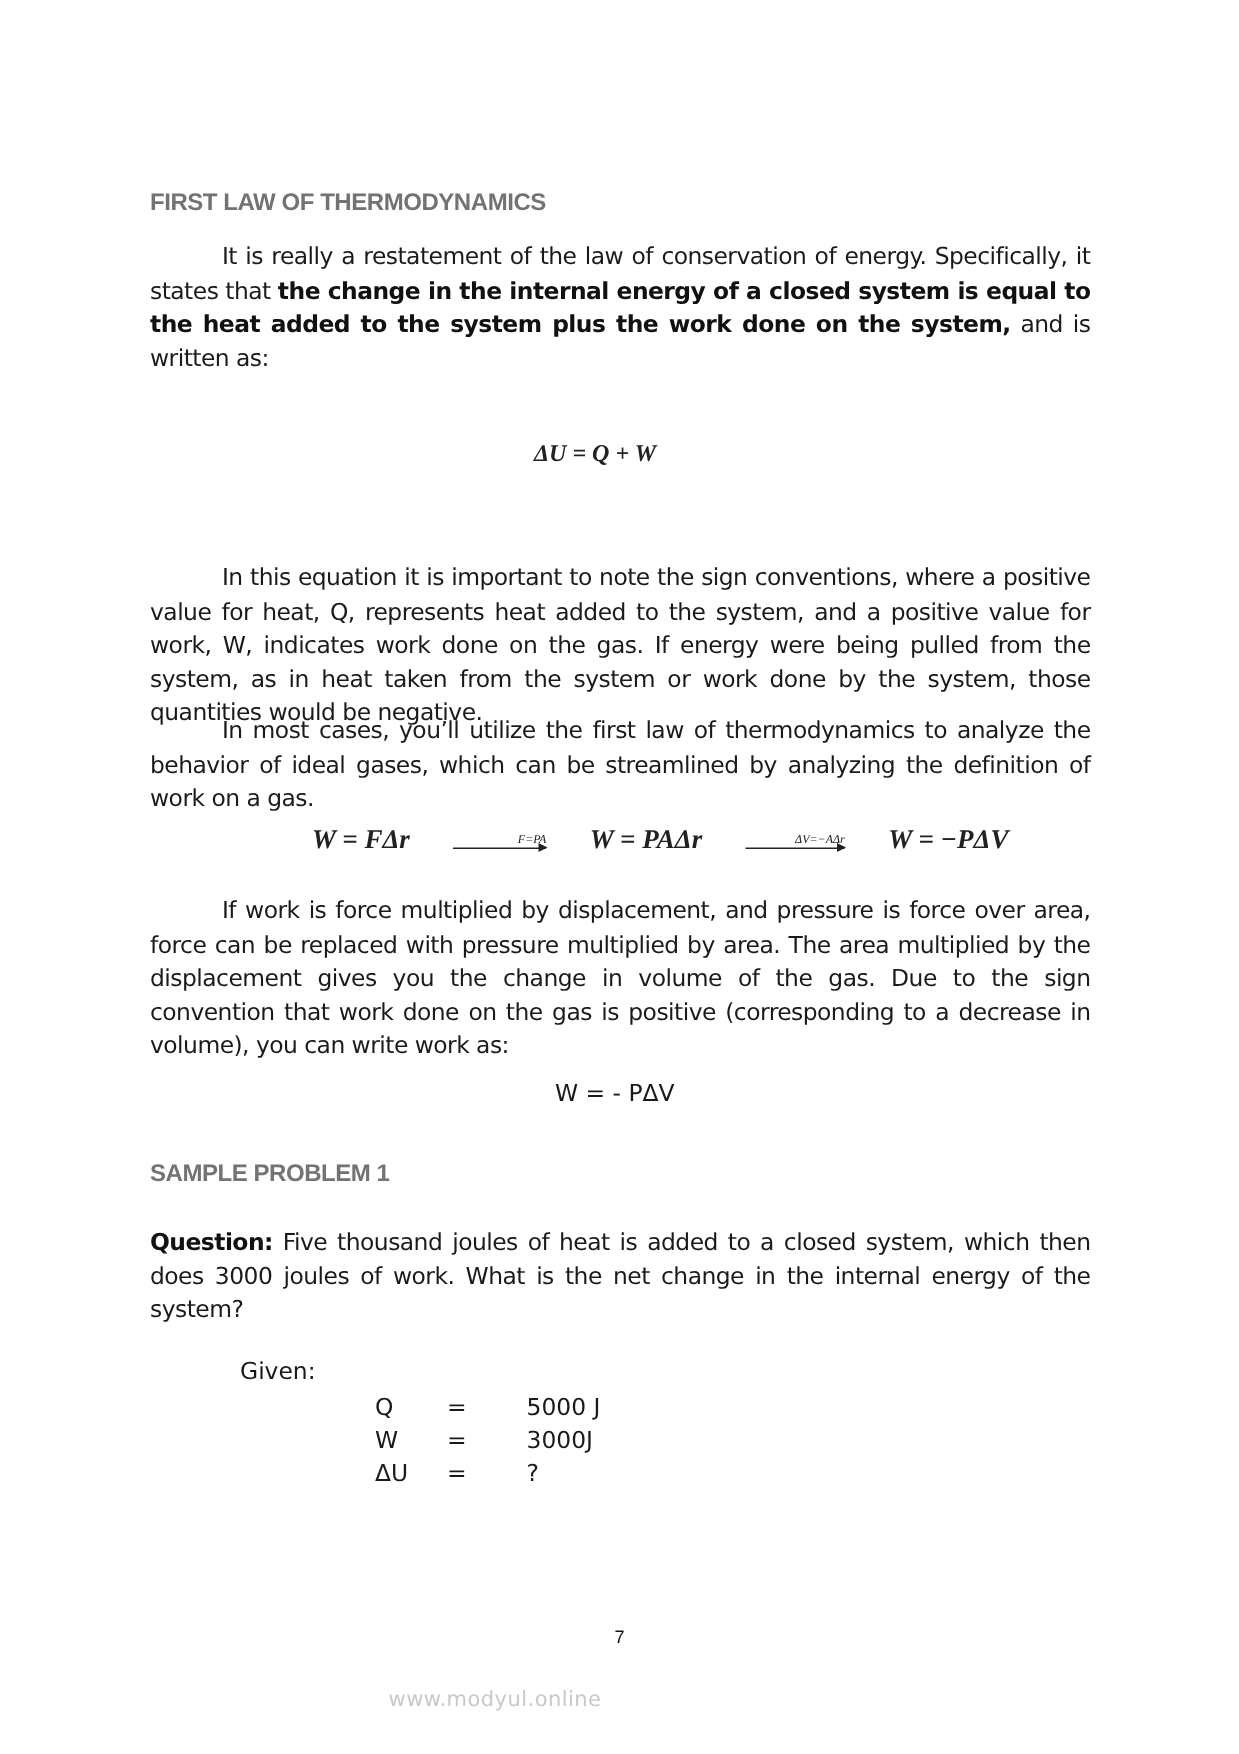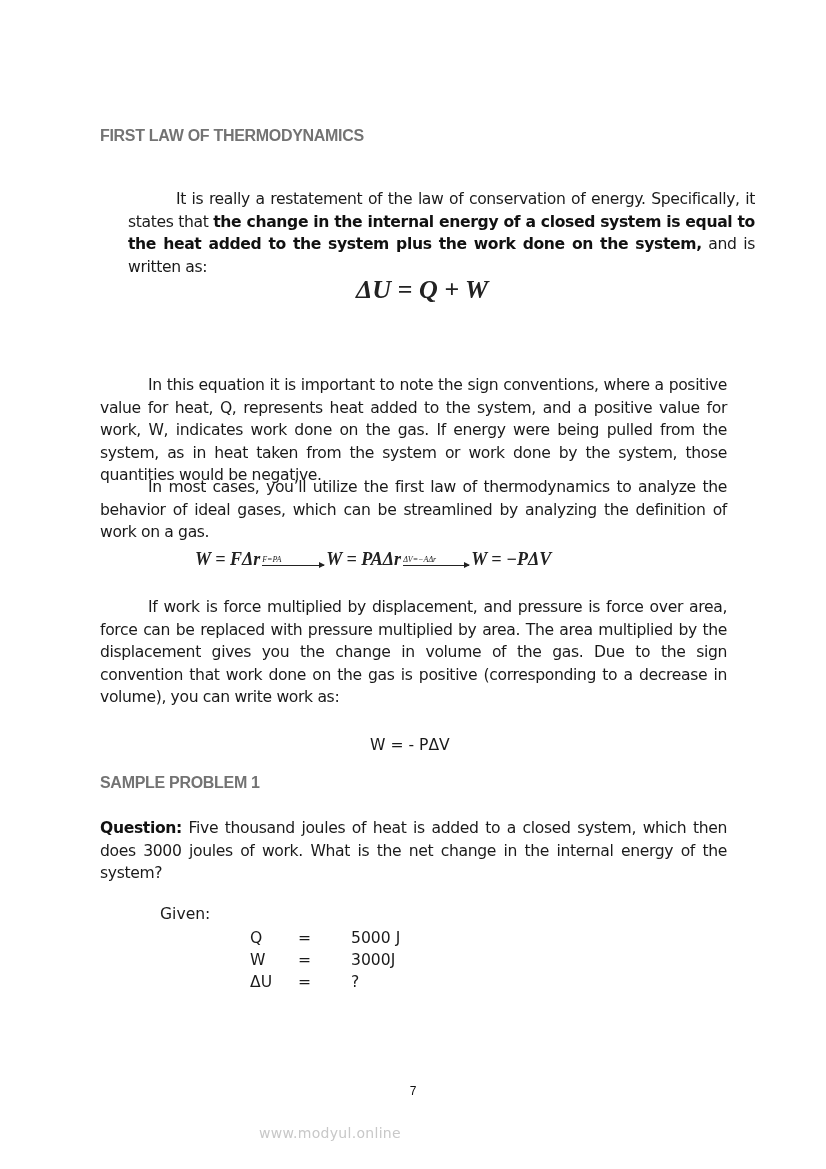--- a/index.html
+++ b/index.html
@@ -49,34 +49,34 @@
     .eq {
       position: absolute;
       font-family: "Liberation Serif", serif;
       font-style: italic;
       font-weight: bold;
       color: #222;
       white-space: nowrap;
     }
     .eq1 {
       left: 256px;
-      top: 275px;
-      font-size: 26px;
+      top: 294px;
+      font-size: 16px;
     }
     .eq2 {
       left: 102px;
       top: 549px;
       font-size: 18px;
       display: flex;
       align-items: flex-end;
     }
     .eq2 .arrow {
       display: inline-flex;
       flex-direction: column;
-      align-items: flex-start;
+      align-items: flex-end;
       margin: 0 2px;
       position: relative;
       top: -4px;
     }
     .eq2 .arrow .lbl {
       font-size: 8px;
       font-weight: normal;
       line-height: 9px;
       margin-bottom: 1px;
     }
@@ -90,21 +90,21 @@
       position: absolute;
       right: -1px;
       top: -3px;
       border-left: 6px solid #222;
       border-top: 3.5px solid transparent;
       border-bottom: 3.5px solid transparent;
     }
     .eq3 {
       position: absolute;
       left: 270px;
-      top: 736px;
+      top: 720px;
       font-family: "DejaVu Sans", sans-serif;
       font-size: 15.6px;
       color: #1a1a1a;
       white-space: nowrap;
     }
     .given-label {
       position: absolute;
       left: 60px;
       top: 905px;
       font-size: 15.6px;
@@ -148,21 +148,21 @@
       letter-spacing: 0.3px;
     }
   </style>
 </head>
 <body>
 
 <div class="page">
 
   <div class="heading" style="top:127px;">FIRST LAW OF THERMODYNAMICS</div>
 
-  <div class="para" style="top:188px;margin-left:28px;"><span>It is really a restatement of the law of conservation of energy. Specifically, it states that </span><b>the change in the internal energy of a closed system is equal to the heat added to the system plus the work done on the system,</b><span> and is written as:</span></div>
+  <div class="para" style="top:160px;"><span>It is really a restatement of the law of conservation of energy. Specifically, it states that </span><b>the change in the internal energy of a closed system is equal to the heat added to the system plus the work done on the system,</b><span> and is written as:</span></div>
 
   <div class="para" style="top:329px;margin-top:45px;">In this equation it is important to note the sign conventions, where a positive value for heat, Q, represents heat added to the system, and a positive value for work, W, indicates work done on the gas. If energy were being pulled from the system, as in heat taken from the system or work done by the system, those quantities would be negative.</div>
 
   <div class="para" style="top:476px;">In most cases, you’ll utilize the first law of thermodynamics to analyze the behavior of ideal gases, which can be streamlined by analyzing the definition of work on a gas.</div>
 
   <div class="para" style="top:596px;">If work is force multiplied by displacement, and pressure is force over area, force can be replaced with pressure multiplied by area. The area multiplied by the displacement gives you the change in volume of the gas. Due to the sign convention that work done on the gas is positive (corresponding to a decrease in volume), you can write work as:</div>
 
   <div class="heading" style="top:774px;">SAMPLE PROBLEM 1</div>
 
   <div class="para noindent" style="top:817px;"><b>Question:</b><span> Five thousand joules of heat is added to a closed system, which then does 3000 joules of work. What is the net change in the internal energy of the system?</span></div>
@@ -182,21 +182,21 @@
   <div class="given-row" style="top:973px;">
     <span class="var">ΔU</span>
     <span class="eqs">=</span>
     <span class="val">?</span>
   </div>
 
 </div>
 
 <div class="eq eq1" style="left:356px;">ΔU = Q + W</div>
 
-<div class="eq eq2" style="left:195px;">
+<div class="eq eq2" style="left:208px;gap:27px;">
   <span>W = FΔr</span>
   <span class="arrow">
     <span class="lbl">F=PA</span>
     <span class="line" style="width:62px;"></span>
   </span>
   <span>W = PAΔr</span>
   <span class="arrow">
     <span class="lbl">ΔV=−AΔr</span>
     <span class="line" style="width:66px;"></span>
   </span>

